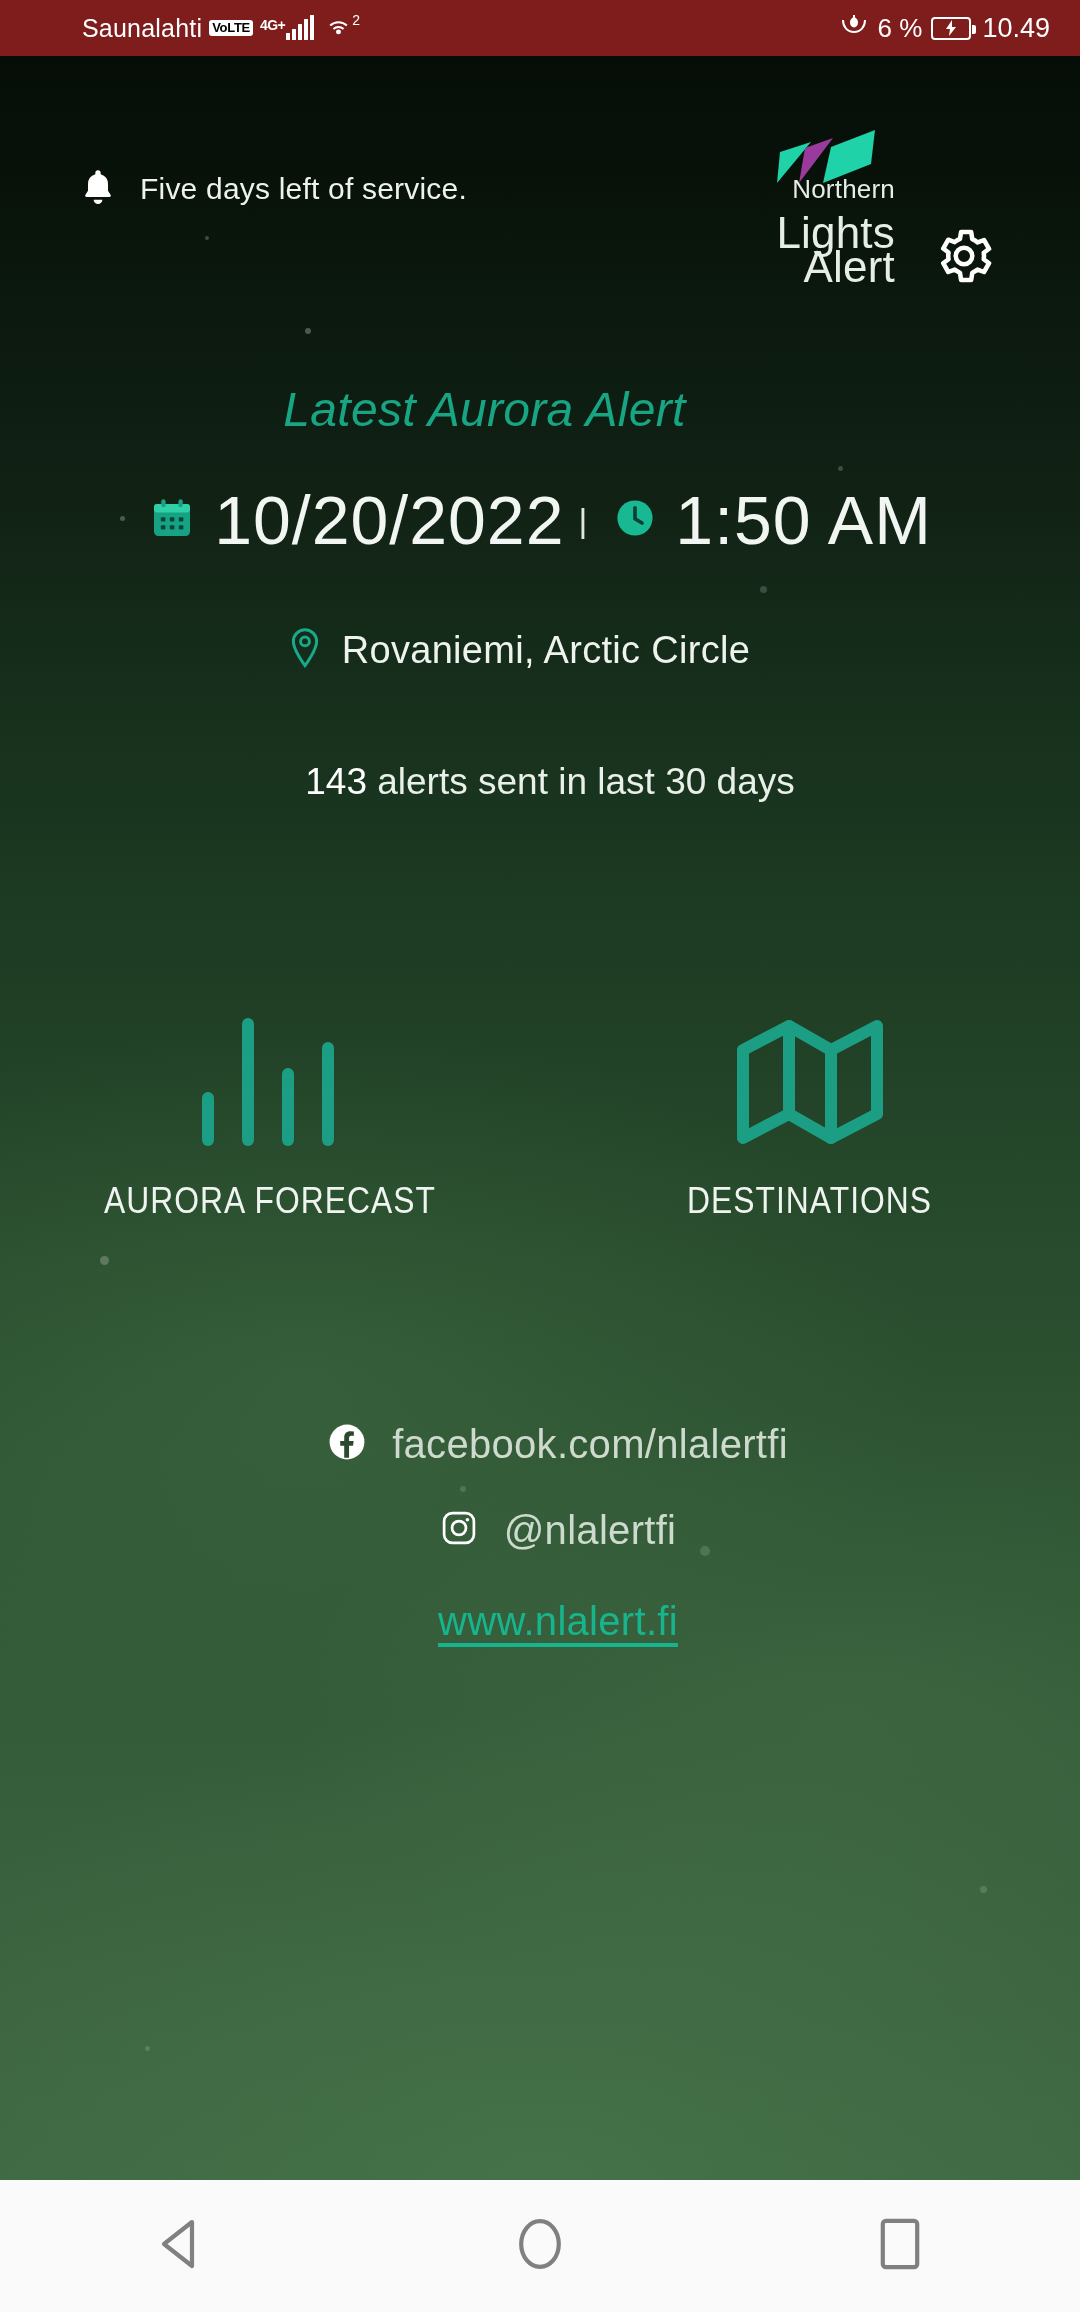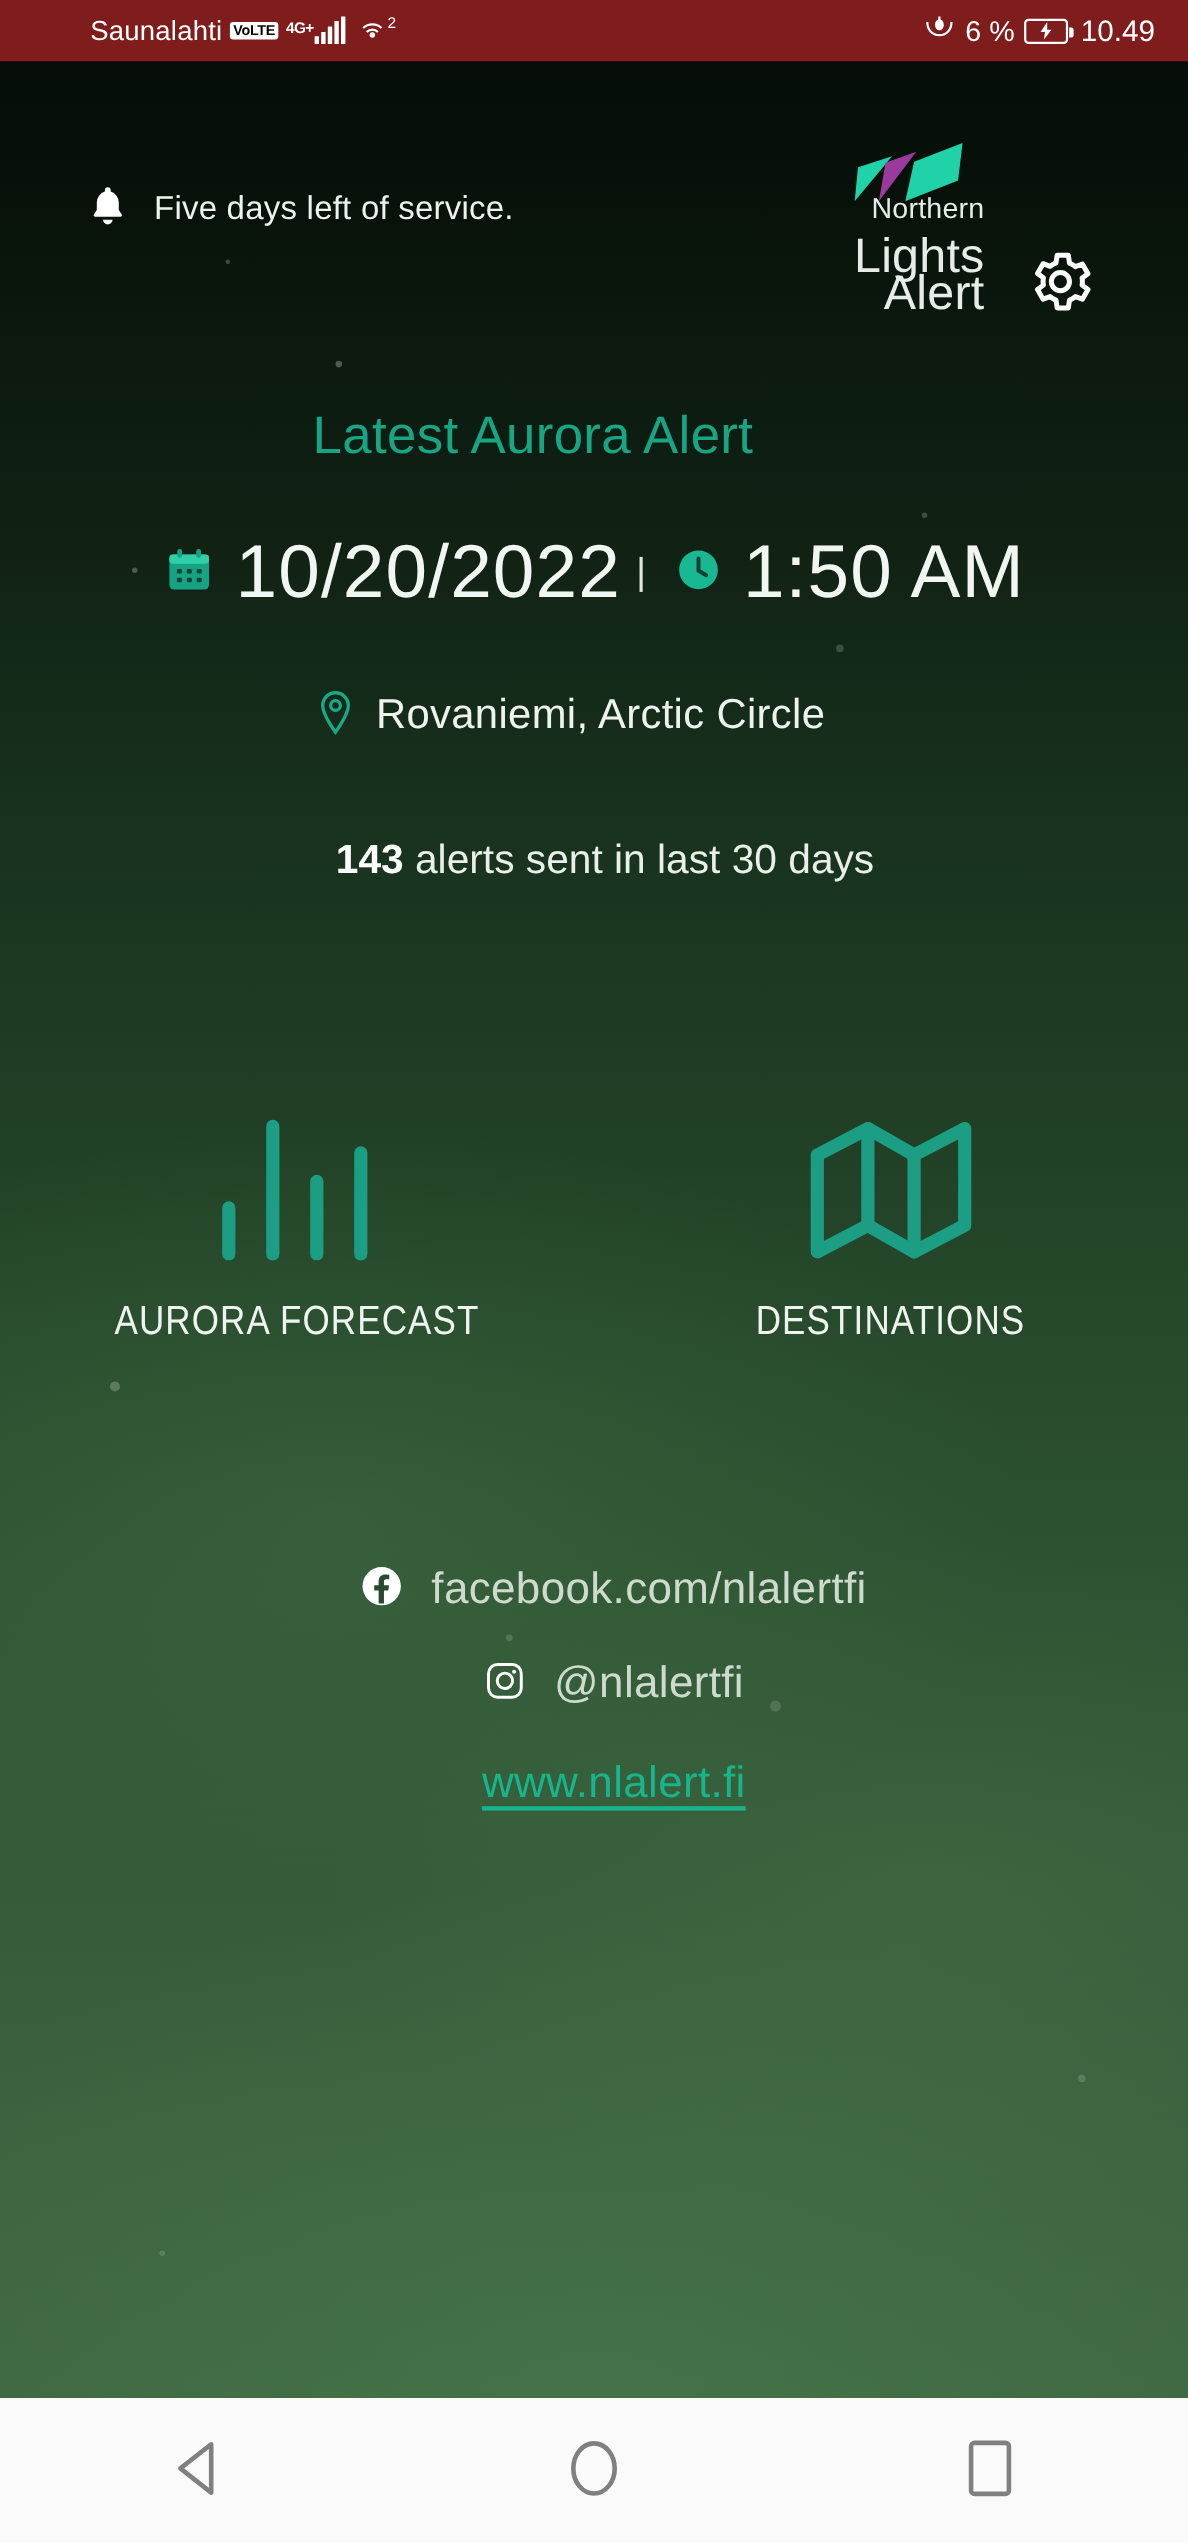--- a/index.html
+++ b/index.html
@@ -59,34 +59,34 @@
   .notice-text { color:#eef2ee; font-size:30px; font-weight:300; letter-spacing:.2px; }
   .logo { position:absolute; top:72px; left:735px; width:160px; height:140px; }
   .logo-beams { position:absolute; top:0; left:14px; }
   .logo-txt { position:absolute; left:0; width:160px; text-align:right; color:#e6ece6; font-weight:300; }
   .logo-l1 { top:46px; font-size:26px; letter-spacing:.2px; }
   .logo-l2 { top:80px; font-size:44px; letter-spacing:.2px; }
   .logo-l3 { top:114px; font-size:44px; letter-spacing:.2px; }
   .gear { position:absolute; top:168px; left:932px; }
 
   
-  .title { position:absolute; top:313px; width:969px; text-align:center;
-           color:#17a583; font-size:48px; font-weight:400; letter-spacing:.3px; }
+  .title { position:absolute; top:326px; width:969px; text-align:center;
+           color:#17a583; font-size:48px; font-weight:400; letter-spacing:.3px;font-style:italic; }
   .dtrow { position:absolute; top:425px; width:1080px; display:flex; align-items:center; justify-content:center; gap:0; }
   .dt-date, .dt-time { color:#f2f6f2; font-size:68px; font-weight:200; letter-spacing:1px; }
   .cal-ic { margin-right:18px; }
   .dt-sep { color:#dfe7df; font-size:34px; font-weight:300; margin:0 26px 0 14px; }
   .clock-ic { margin-right:18px; }
 
   .locrow { position:absolute; top:570px; width:1036px; display:flex; align-items:center; justify-content:center; gap:18px; }
   .loc-text { color:#eef3ee; font-size:38px; font-weight:300; letter-spacing:.3px; }
 
   .alertrow { position:absolute; top:705px; width:1080px; text-align:center;
               color:#e9efe9; font-size:37px; font-weight:300; }
-  .alertrow b { font-weight:700; color:#ffffff;margin-left:20px; }
+  .alertrow b { font-weight:400; color:#ffffff;margin-left:20px; }
 
   
   .actions { position:absolute; top:940px; left:0; width:1080px; display:flex; }
   .act { flex:1; display:flex; flex-direction:column; align-items:center; }
   .act-ic { height:150px; display:flex; align-items:flex-end; justify-content:center; }
   .act-label { margin-top:34px; color:#f0f4f0; font-size:37px; letter-spacing:1.2px;
                font-family:"Liberation Sans Narrow","Liberation Sans", sans-serif;
                transform:scaleX(.86); transform-origin:center; white-space:nowrap; }
 
   

